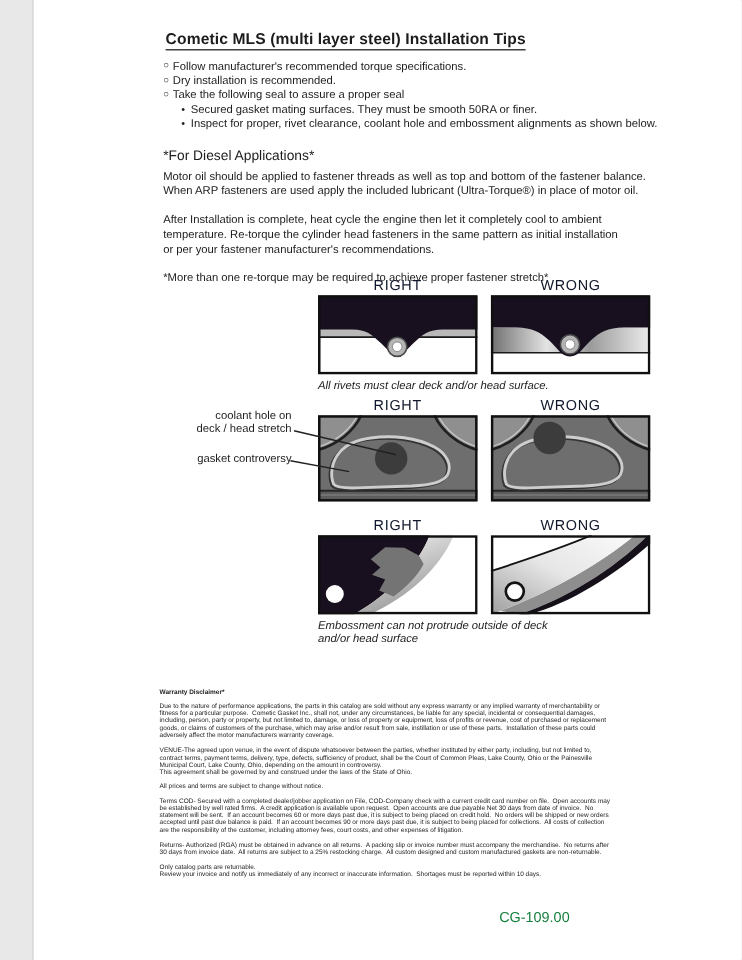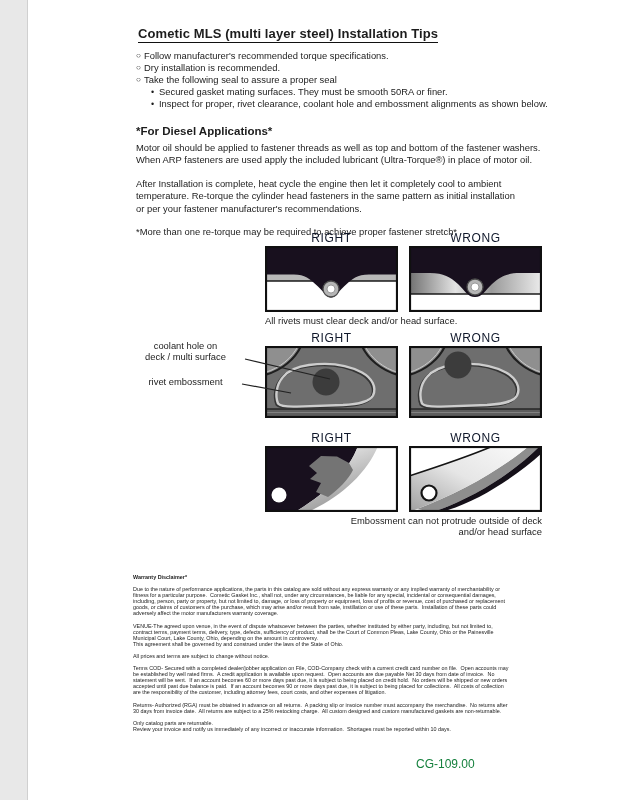--- a/index.html
+++ b/index.html
@@ -13,32 +13,32 @@
   .content{position:absolute;left:108px;top:24px;width:424px;}
   .title{
     display:inline-block;font-size:13px;font-weight:bold;margin:0 0 7px 2px;
     border-bottom:1.6px solid #111;padding-bottom:1px;letter-spacing:.1px;
   }
   ul.tips{list-style:none;margin:0;padding:0;font-size:9.4px;line-height:12px;}
   ul.tips li{display:flex;align-items:flex-start;}
   ul.tips li .mark{width:8px;flex:0 0 8px;font-size:8px;line-height:12px;text-align:left;}
   ul.tips li.sub{margin-left:15px;}
   ul.tips li.sub .mark{font-size:9px;}
-  .diesel-heading{font-size:11.5px;font-weight:bold;margin:15px 0 5px 0;}
+  .diesel-heading{font-size:11.5px;font-weight:normal;margin:15px 0 5px 0;}
   .para{font-size:9.4px;line-height:12.4px;margin:0 0 11px 0;white-space:pre-wrap;}
   .note{font-size:9.4px;line-height:12.4px;margin:2px 0 0 0;}
   
   .diagram-block{position:absolute;left:237px;width:277px;}
   .dlabels{display:flex;gap:11px;margin-bottom:1px;}
   .dlabels span{width:133px;text-align:center;font-size:12px;letter-spacing:.6px;color:#0f172a;}
   .panels{display:flex;gap:11px;}
   .panels svg{display:block;}
-  .dcaption{font-size:9.4px;line-height:11px;margin-top:3px;color:#1c1c1c;}
-  
-  .annot{position:absolute;left:100px;top:341px;width:115px;text-align:center;
+  .dcaption{font-size:9.4px;line-height:11px;margin-top:3px;color:#1c1c1c;font-style:italic;}
+  
+  .annot{position:absolute;left:100px;top:341px;width:115px;text-align:right;
          font-size:9.4px;line-height:10.5px;color:#1c1c1c;}
   .annot .lbl2{margin-top:15px;}
   .leaders{position:absolute;left:205px;top:350px;pointer-events:none;z-index:5;}
   
   .warranty{position:absolute;left:105px;top:574px;width:414px;font-size:5.4px;line-height:6.1px;color:#222;}
   .warranty .whead{font-weight:bold;margin:0 0 6px 0;}
   .warranty p{margin:0 0 6px 0;white-space:pre-wrap;}
   .pagecode{position:absolute;left:388px;top:757px;font-size:12px;color:#15803d;}
 </style>
 </head>
@@ -65,21 +65,21 @@
         <span class="mark">•</span>
         <span>Secured gasket mating surfaces.  They must be smooth 50RA or finer.</span>
       </li>
       <li class="sub">
         <span class="mark">•</span>
         <span>Inspect for proper, rivet clearance, coolant hole and embossment alignments as shown below.</span>
       </li>
     </ul>
 
     <h2 class="diesel-heading">*For Diesel Applications*</h2>
-    <p class="para">Motor oil should be applied to fastener threads as well as top and bottom of the fastener washers.
+    <p class="para">Motor oil should be applied to fastener threads as well as top and bottom of the fastener balance.
 When ARP fasteners are used apply the included lubricant (Ultra-Torque®) in place of motor oil.</p>
     <p class="para">After Installation is complete, heat cycle the engine then let it completely cool to ambient
 temperature. Re-torque the cylinder head fasteners in the same pattern as initial installation
 or per your fastener manufacturer's recommendations.</p>
     <p class="note">*More than one re-torque may be required to achieve proper fastener stretch*</p>
   </div>
 
   <div class="diagram-block" style="top:231px;">
     <div class="dlabels">
       <span>RIGHT</span>
@@ -112,23 +112,23 @@
         <circle cx="66" cy="41" r="4" fill="#ffffff" stroke="#888888" stroke-width="0.8"></circle>
         <rect x="1" y="1" width="131" height="64" fill="none" stroke="#101010" stroke-width="2.2"></rect>
       </svg>
     </div>
     <div class="dcaption">All rivets must clear deck and/or head surface.</div>
   </div>
 
   <div class="annot">
     <div>
       <div>coolant hole on</div>
-      <div>deck / multi surface</div>
-    </div>
-    <div class="lbl2">rivet embossment</div>
+      <div>deck / head stretch</div>
+    </div>
+    <div class="lbl2">gasket controversy</div>
   </div>
   <svg class="leaders" width="102" height="48" viewBox="0 0 102 48">
     <line x1="12" y1="9" x2="97" y2="29" stroke="#222222" stroke-width="1.2"></line>
     <line x1="9" y1="34" x2="58" y2="43" stroke="#222222" stroke-width="1.2"></line>
   </svg>
 
   <div class="diagram-block" style="top:331px;">
     <div class="dlabels">
       <span>RIGHT</span>
       <span>WRONG</span>
@@ -199,21 +199,21 @@
         </defs>
         <rect width="133" height="66" fill="#ffffff"></rect>
         <path d="M120,0 H131 C102,29 62,53 24,66 L8,63 C48,48 90,25 120,0 Z" fill="#8e8e8e"></path>
         <path d="M131,0 H133 V7 C104,33 66,57 32,66 H24 C62,53 102,29 131,0 Z" fill="#151019"></path>
         <path d="M0,30 C34,19 63,9 84,0 H120 C90,25 48,48 8,63 L0,66 Z" fill="url(#g3w)"></path>
         <path d="M0,30 C34,19 63,9 84,0" stroke="#141414" stroke-width="1.6" fill="none"></path>
         <circle cx="20" cy="47" r="7.5" fill="#ffffff" stroke="#141414" stroke-width="2.2"></circle>
         <rect x="1" y="1" width="131" height="64" fill="none" stroke="#101010" stroke-width="2.2"></rect>
       </svg>
     </div>
-    <div class="dcaption" style="white-space:pre-line;text-align:right;">Embossment can not protrude outside of deck
+    <div class="dcaption" style="white-space:pre-line;">Embossment can not protrude outside of deck
 and/or head surface</div>
   </div>
 
   <div class="warranty">
     <p class="whead">Warranty Disclaimer*</p>
     <p>Due to the nature of performance applications, the parts in this catalog are sold without any express warranty or any implied warranty of merchantability or
 fitness for a particular purpose.  Cometic Gasket Inc., shall not, under any circumstances, be liable for any special, incidental or consequential damages,
 including, person, party or property, but not limited to, damage, or loss of property or equipment, loss of profits or revenue, cost of purchased or replacement
 goods, or claims of customers of the purchase, which may arise and/or result from sale, instillation or use of these parts.  Installation of these parts could
 adversely affect the motor manufacturers warranty coverage.</p>

